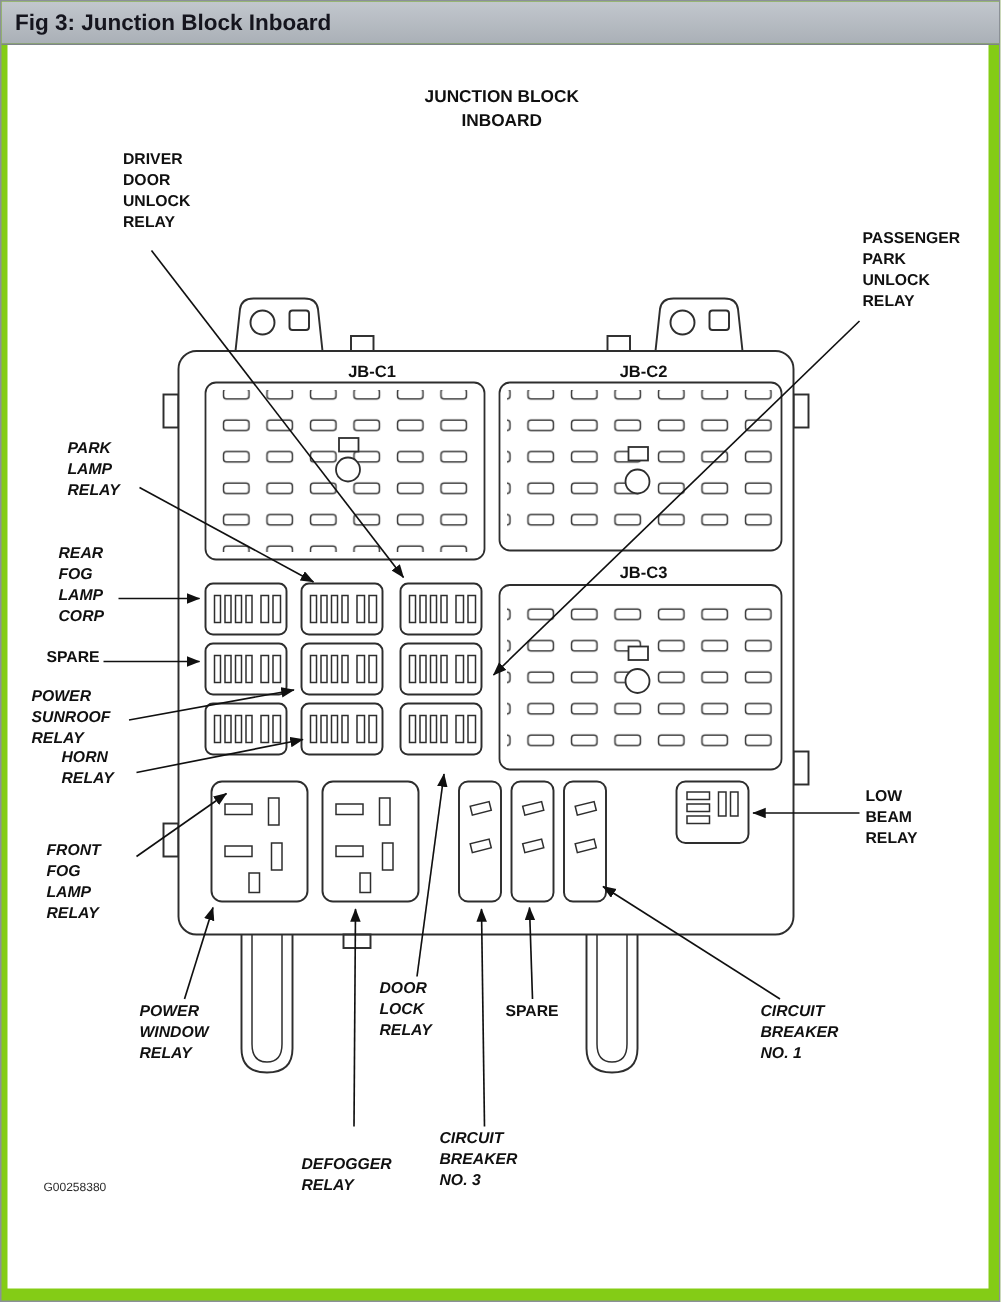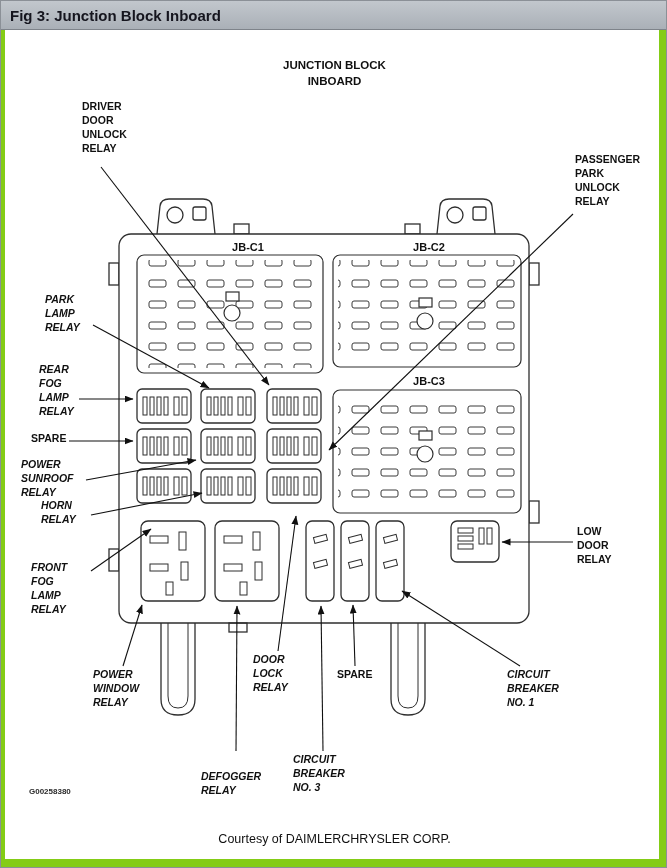--- a/index.html
+++ b/index.html
@@ -23,21 +23,21 @@
   .diagram-title {
     position:absolute; left:0; top:57px; width:667px; text-align:center;
     font-size:11.5px; font-weight:bold; color:#101010; white-space:pre-line; line-height:1.35;
   }
   .lbl {
     position:absolute; font-size:10.5px; font-weight:bold; color:#101010;
     line-height:1.33; white-space:pre-line;
   }
   .tc { text-align:left;font-style:italic; }
   .part-code {
-    position:absolute; left:28px; top:786px; font-size:8px; color:#2b2b2b; font-weight:bold;text-align:center;
+    position:absolute; left:28px; top:786px; font-size:8px; color:#2b2b2b; font-weight:normal;text-align:center;
   }
   .courtesy {
     position:absolute; left:0; top:831px; width:667px; text-align:center;
     font-size:12.5px; color:#101010;
   }
 </style>
 </head>
 <body>
 
 <div class="page">
@@ -183,46 +183,45 @@
   <div class="lbl" style="left:574px; top:152px;">PASSENGER
 PARK
 UNLOCK
 RELAY</div>
   <div class="lbl tc" style="left:44px; top:292px; width:52px;">PARK
 LAMP
 RELAY</div>
   <div class="lbl tc" style="left:38px; top:362px; width:50px;">REAR
 FOG
 LAMP
-RELAY</div>
+CORP</div>
   <div class="lbl" style="left:30px; top:431px;">SPARE</div>
   <div class="lbl tc" style="left:20px; top:457px; width:66px;">POWER
 SUNROOF
 RELAY</div>
   <div class="lbl tc" style="left:40px; top:498px; width:52px;">HORN
 RELAY</div>
   <div class="lbl tc" style="left:30px; top:560px; width:58px;">FRONT
 FOG
 LAMP
 RELAY</div>
   <div class="lbl" style="left:576px; top:524px;">LOW
-DOOR
+BEAM
 RELAY</div>
   <div class="lbl tc" style="left:92px; top:667px; width:62px;">POWER
 WINDOW
 RELAY</div>
   <div class="lbl tc" style="left:252px; top:652px; width:50px;">DOOR
 LOCK
 RELAY</div>
   <div class="lbl" style="left:336px; top:667px;">SPARE</div>
   <div class="lbl tc" style="left:506px; top:667px; width:64px;">CIRCUIT
 BREAKER
 NO. 1</div>
   <div class="lbl tc" style="left:200px; top:769px; width:68px;">DEFOGGER
 RELAY</div>
   <div class="lbl tc" style="left:292px; top:752px; width:62px;">CIRCUIT
 BREAKER
 NO. 3</div>
 
   <div class="part-code">G00258380</div>
-  <div class="courtesy">Courtesy of DAIMLERCHRYSLER CORP.</div>
 
 </div>
 
 </body></html>

